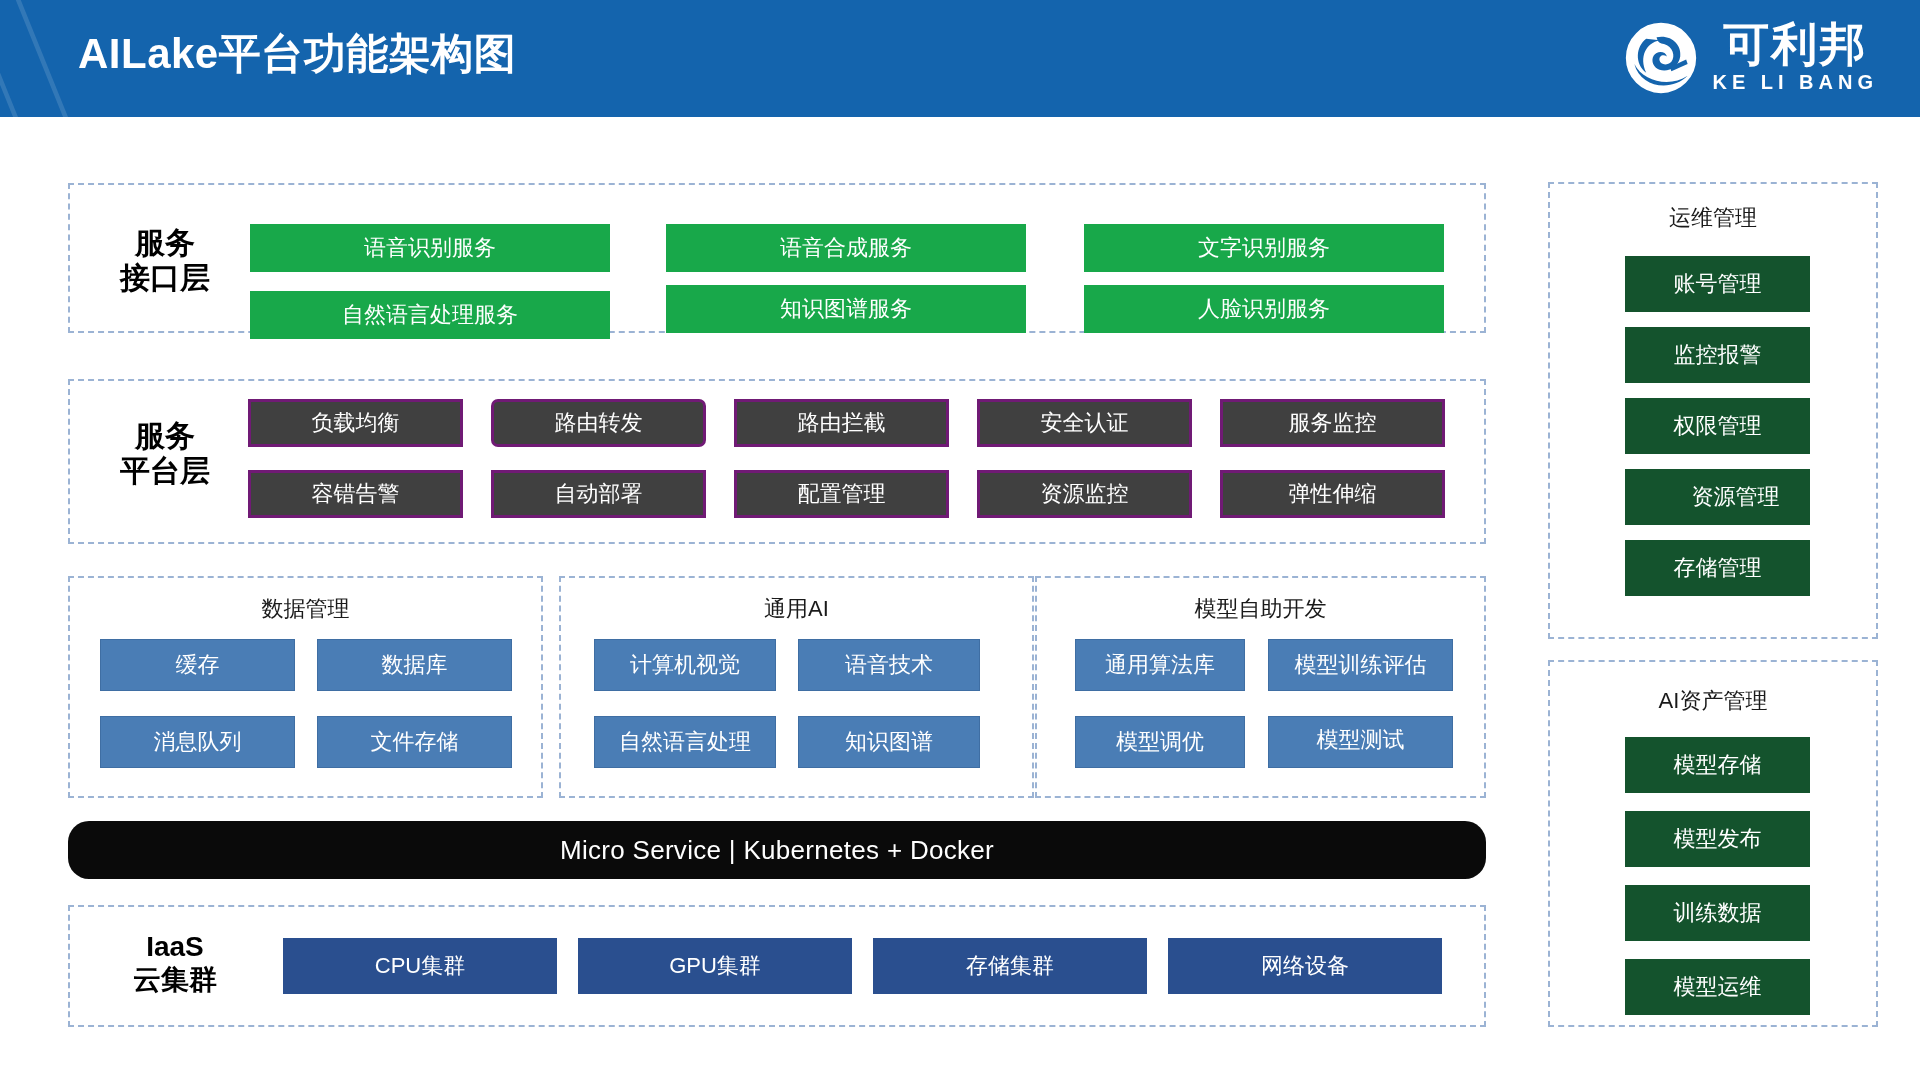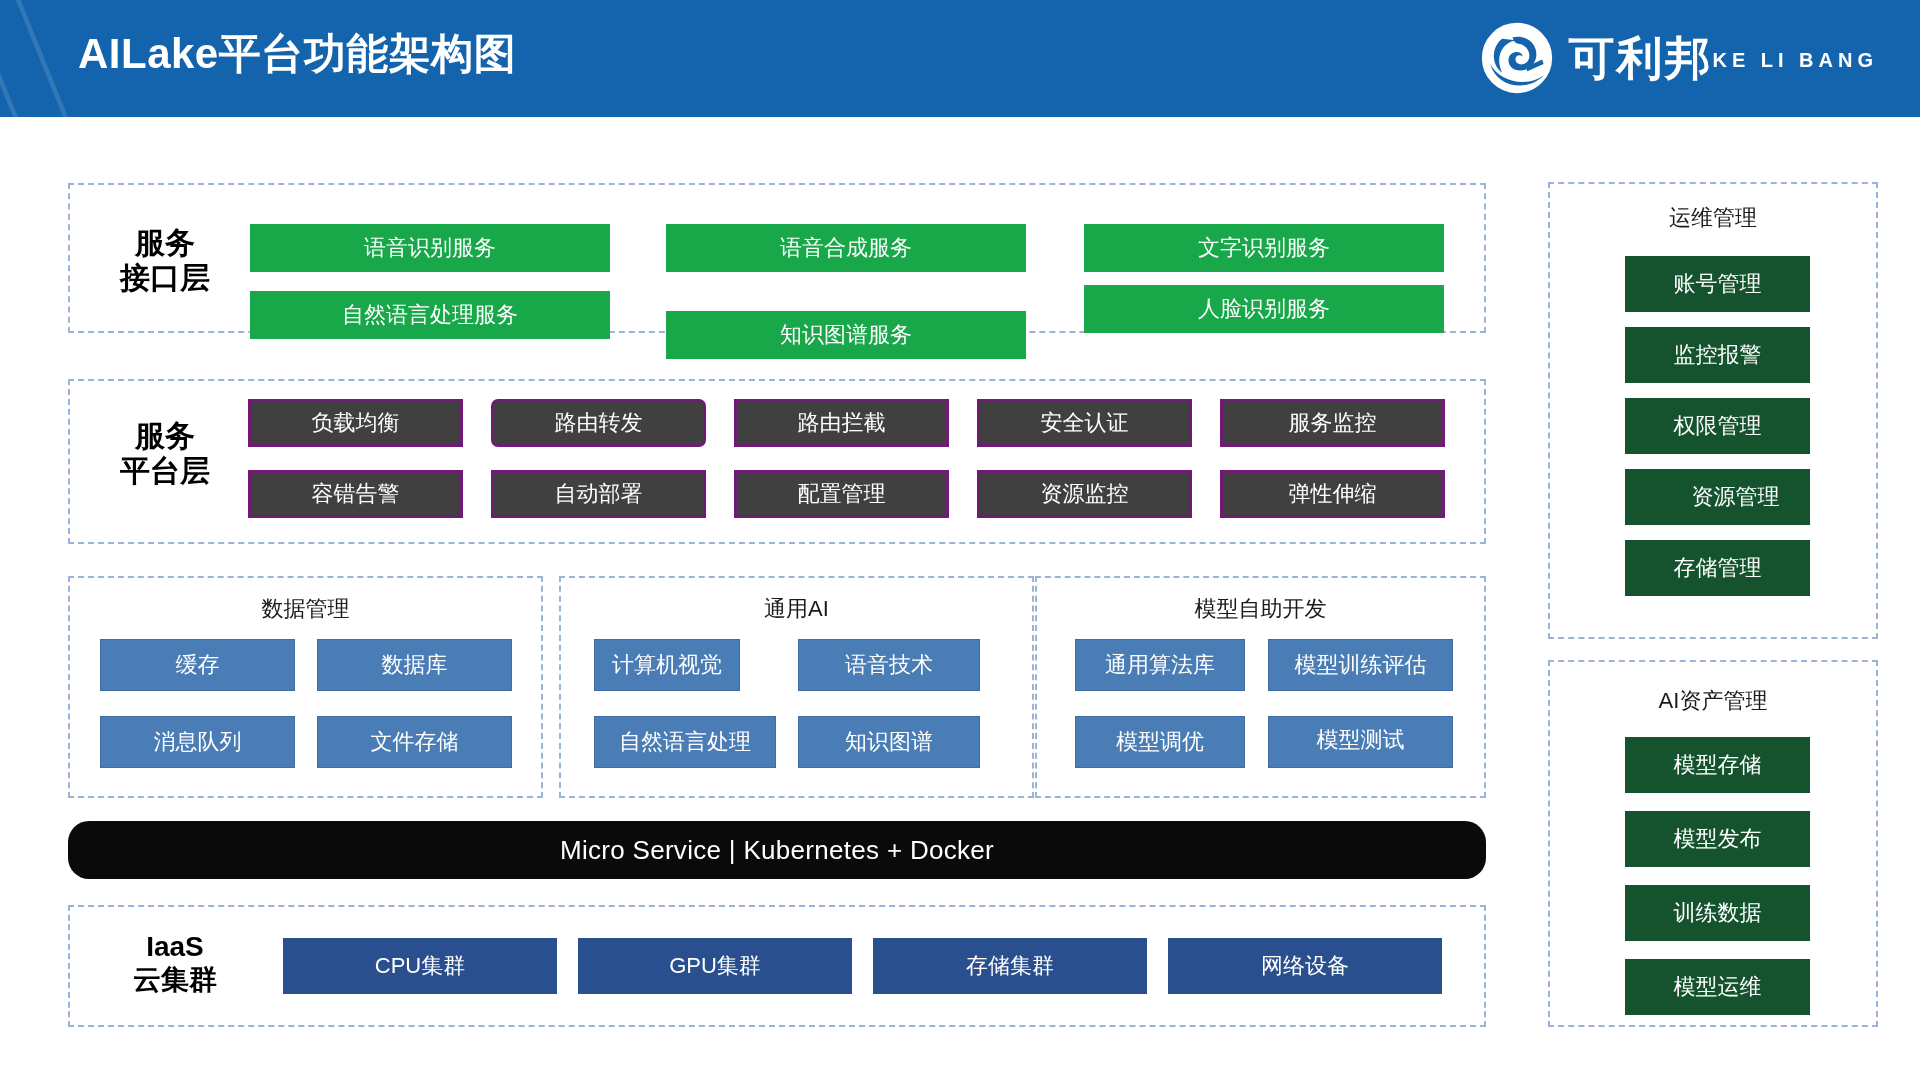--- a/index.html
+++ b/index.html
@@ -35,21 +35,21 @@
     font-weight: bold;
     letter-spacing: 0.5px;
     white-space: nowrap;
   }
   .brand {
     position: absolute; right: 42px; top: 18px;
     height: 80px;
     display: flex; align-items: center; gap: 14px;
   }
   .brand-mark { width: 74px; height: 74px; flex: 0 0 auto; }
-  .brand-text { display: flex; flex-direction: row; align-items: center; }
+  .brand-text { display: flex; flex-direction: column; align-items: center; }
   .brand-cn {
     color: #ffffff; font-size: 46px; font-weight: bold;
     line-height: 0.96; letter-spacing: 2px; white-space: nowrap;
   }
   .brand-en {
     color: #ffffff; font-size: 20px; font-weight: bold;
     letter-spacing: 5px; margin-top: 4px; white-space: nowrap;
   }
 
   
@@ -133,21 +133,21 @@
 <div class="box green" style="left:666px; top:224px; width:360px; height:48px;">
     <span>语音合成服务</span>
   </div>
 <div class="box green" style="left:1084px; top:224px; width:360px; height:48px;">
     <span>文字识别服务</span>
   </div>
 
 <div class="box green" style="left:250px; top:291px; width:360px; height:48px;">
     <span>自然语言处理服务</span>
   </div>
-<div class="box green" style="left:666px; top:285px; width:360px; height:48px;margin-top:26px;">
+<div class="box green" style="left:666px; top:285px; width:360px; height:48px;">
     <span>知识图谱服务</span>
   </div>
 <div class="box green" style="left:1084px; top:285px; width:360px; height:48px;">
     <span>人脸识别服务</span>
   </div>
 
 <div class="dashed" style="left:68px; top:379px; width:1418px; height:165px;">
 </div>
 <div class="layer-label" style="left:100px; top:418px; width:130px;">服务
 平台层</div>
@@ -196,21 +196,21 @@
 <div class="box mblue" style="left:100px; top:716px; width:195px; height:52px;">
     <span>消息队列</span>
   </div>
 <div class="box mblue" style="left:317px; top:716px; width:195px; height:52px;">
     <span>文件存储</span>
   </div>
 
 <div class="dashed" style="left:559px; top:576px; width:475px; height:222px;">
 </div>
 <div class="group-title" style="position:absolute; left:559px; top:598px; width:475px;">通用AI</div>
-<div class="box mblue" style="left:594px; top:639px; width:146px; height:52px;">
+<div class="box mblue" style="left:594px; top:639px; width:182px; height:52px;">
     <span>计算机视觉</span>
   </div>
 <div class="box mblue" style="left:798px; top:639px; width:182px; height:52px;">
     <span>语音技术</span>
   </div>
 <div class="box mblue" style="left:594px; top:716px; width:182px; height:52px;">
     <span>自然语言处理</span>
   </div>
 <div class="box mblue" style="left:798px; top:716px; width:182px; height:52px;">
     <span>知识图谱</span>

